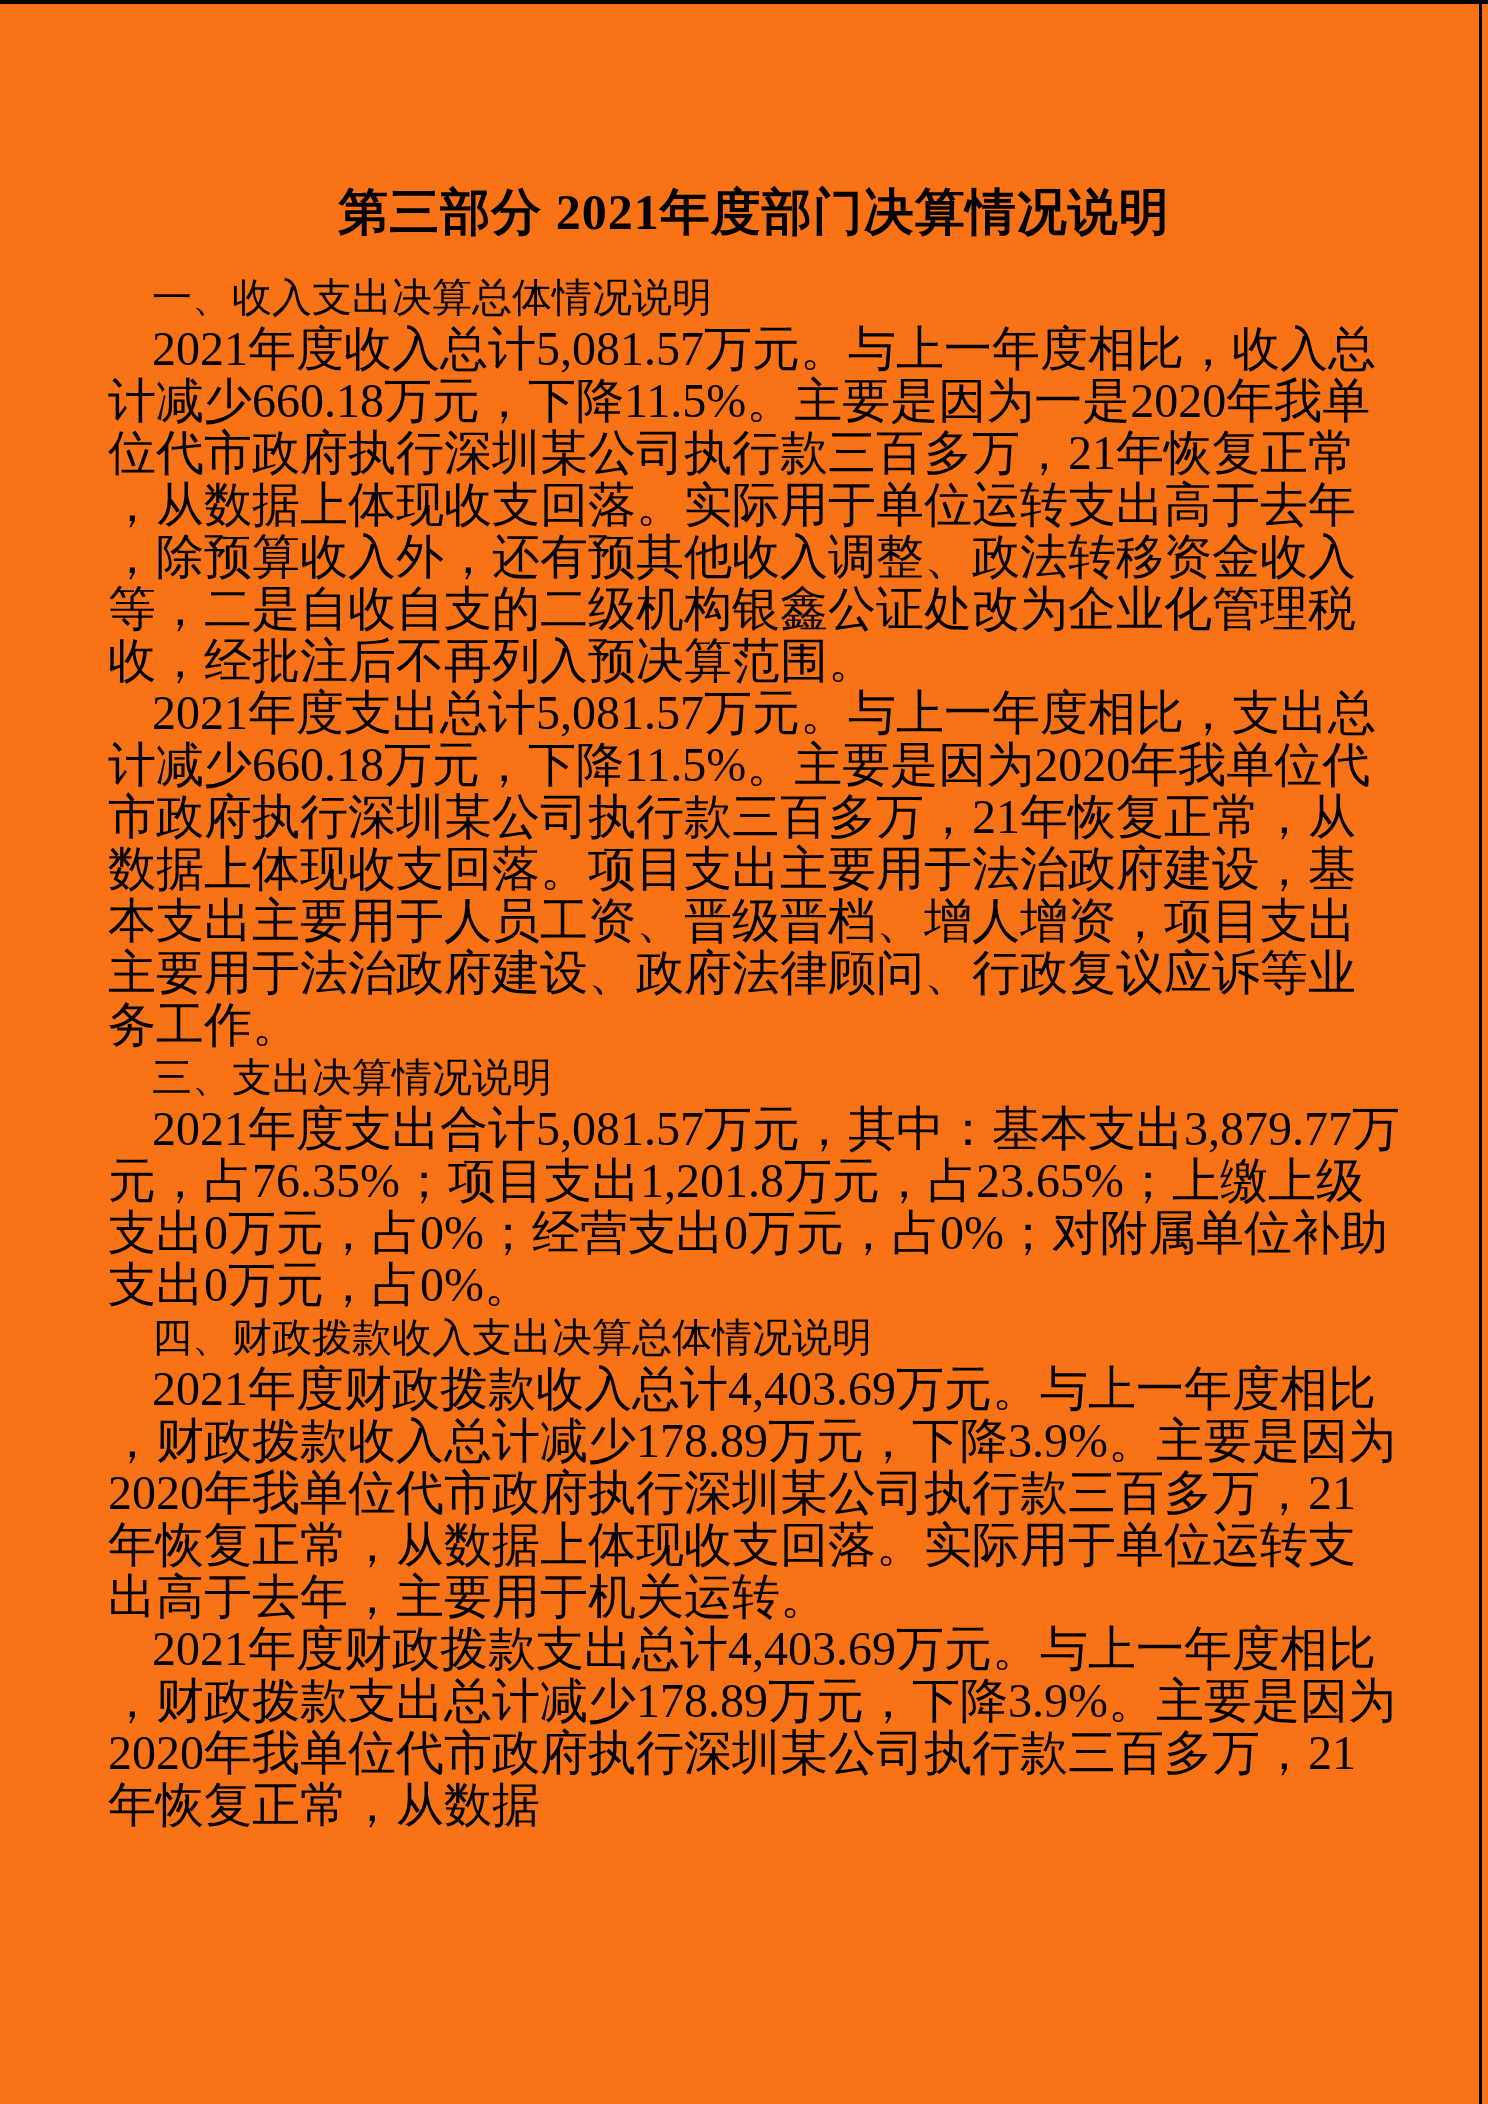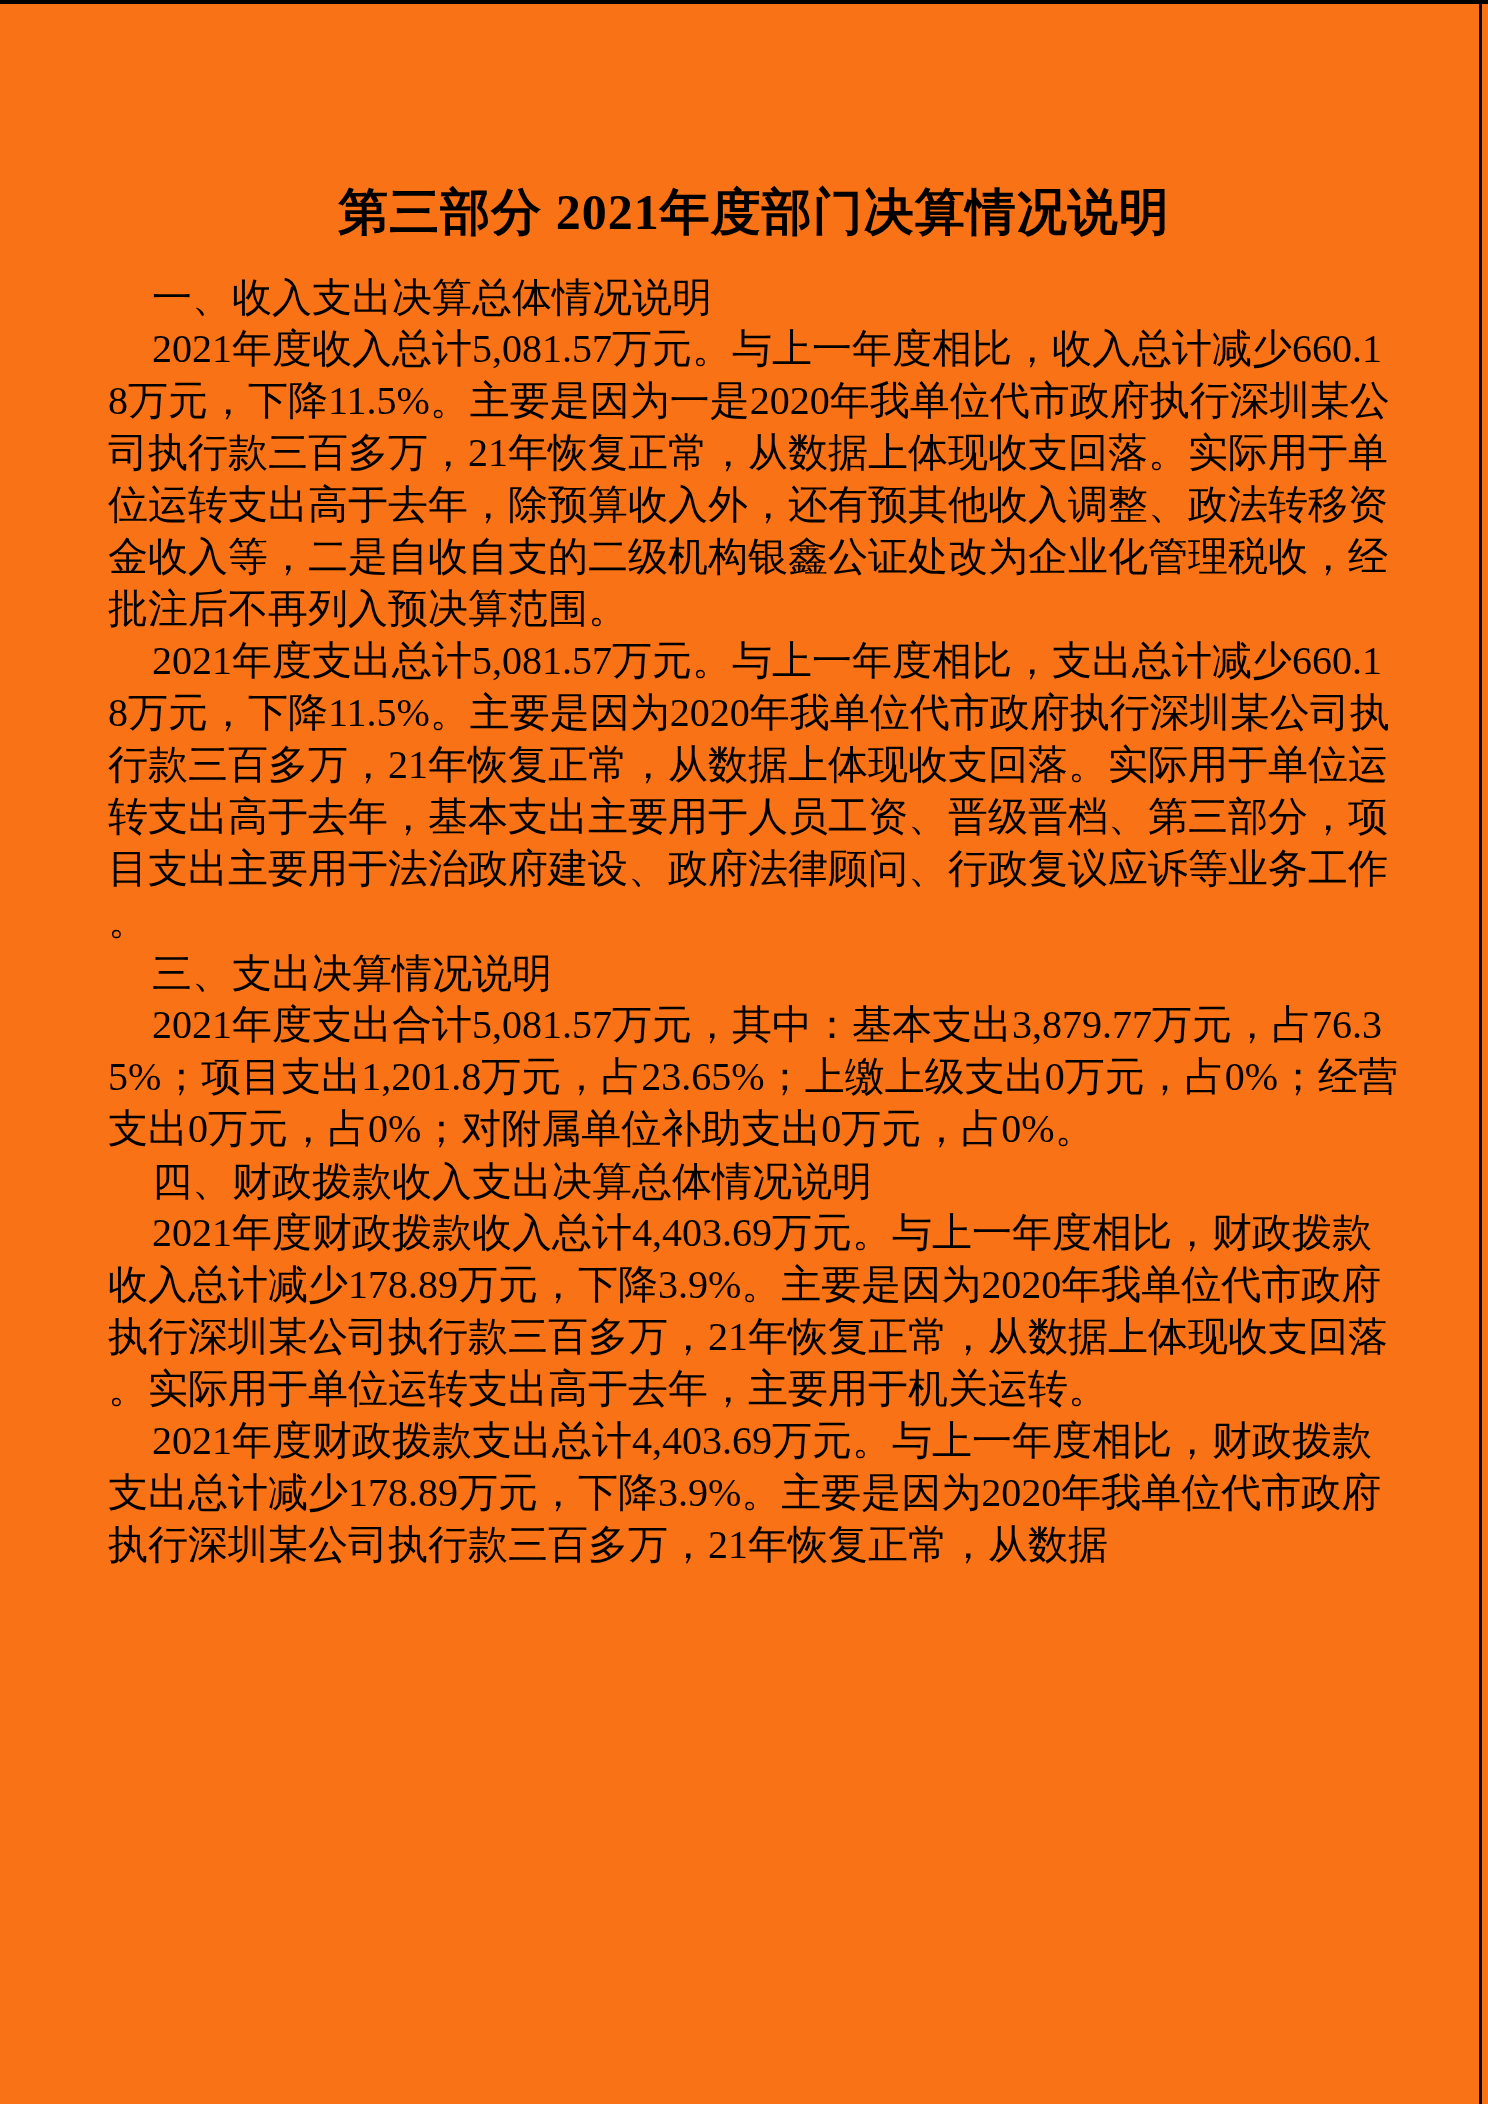--- a/index.html
+++ b/index.html
@@ -52,21 +52,21 @@
   .sec-heading {
     margin: 0;
     font-size: 40px;
     line-height: 52px;
     font-weight: normal;
     text-indent: 44px;
     font-family: "Liberation Sans", "DejaVu Sans", sans-serif;
   }
   .para {
     margin: 0;
-    font-size: 40px;
+    font-size: 48px;
     line-height: 52px;
     text-indent: 44px;
     text-align: left;
     word-break: break-all;
     line-break: anywhere;
     font-family: "Liberation Serif", "DejaVu Serif", serif;
   }
 </style>
 </head>
 <body>
@@ -74,21 +74,21 @@
 <div class="page">
   <div class="top-rule"></div>
   <div class="right-rule"></div>
 
   <div class="content">
     <h1 class="doc-title">第三部分 2021年度部门决算情况说明</h1>
 
     <section>
       <h2 class="sec-heading">一、收入支出决算总体情况说明</h2>
       <p class="para">2021年度收入总计5,081.57万元。与上一年度相比，收入总计减少660.18万元，下降11.5%。主要是因为一是2020年我单位代市政府执行深圳某公司执行款三百多万，21年恢复正常，从数据上体现收支回落。实际用于单位运转支出高于去年，除预算收入外，还有预其他收入调整、政法转移资金收入等，二是自收自支的二级机构银鑫公证处改为企业化管理税收，经批注后不再列入预决算范围。</p>
-      <p class="para">2021年度支出总计5,081.57万元。与上一年度相比，支出总计减少660.18万元，下降11.5%。主要是因为2020年我单位代市政府执行深圳某公司执行款三百多万，21年恢复正常，从数据上体现收支回落。实际用于单位运转支出高于去年，基本支出主要用于人员工资、晋级晋档、第三部分，项目支出主要用于法治政府建设、政府法律顾问、行政复议应诉等业务工作。</p>
+      <p class="para">2021年度支出总计5,081.57万元。与上一年度相比，支出总计减少660.18万元，下降11.5%。主要是因为2020年我单位代市政府执行深圳某公司执行款三百多万，21年恢复正常，从数据上体现收支回落。项目支出主要用于法治政府建设，基本支出主要用于人员工资、晋级晋档、增人增资，项目支出主要用于法治政府建设、政府法律顾问、行政复议应诉等业务工作。</p>
     </section>
 
     <section>
     </section>
 
     <section>
       <h2 class="sec-heading">三、支出决算情况说明</h2>
       <p class="para">2021年度支出合计5,081.57万元，其中：基本支出3,879.77万元，占76.35%；项目支出1,201.8万元，占23.65%；上缴上级支出0万元，占0%；经营支出0万元，占0%；对附属单位补助支出0万元，占0%。</p>
     </section>
 

